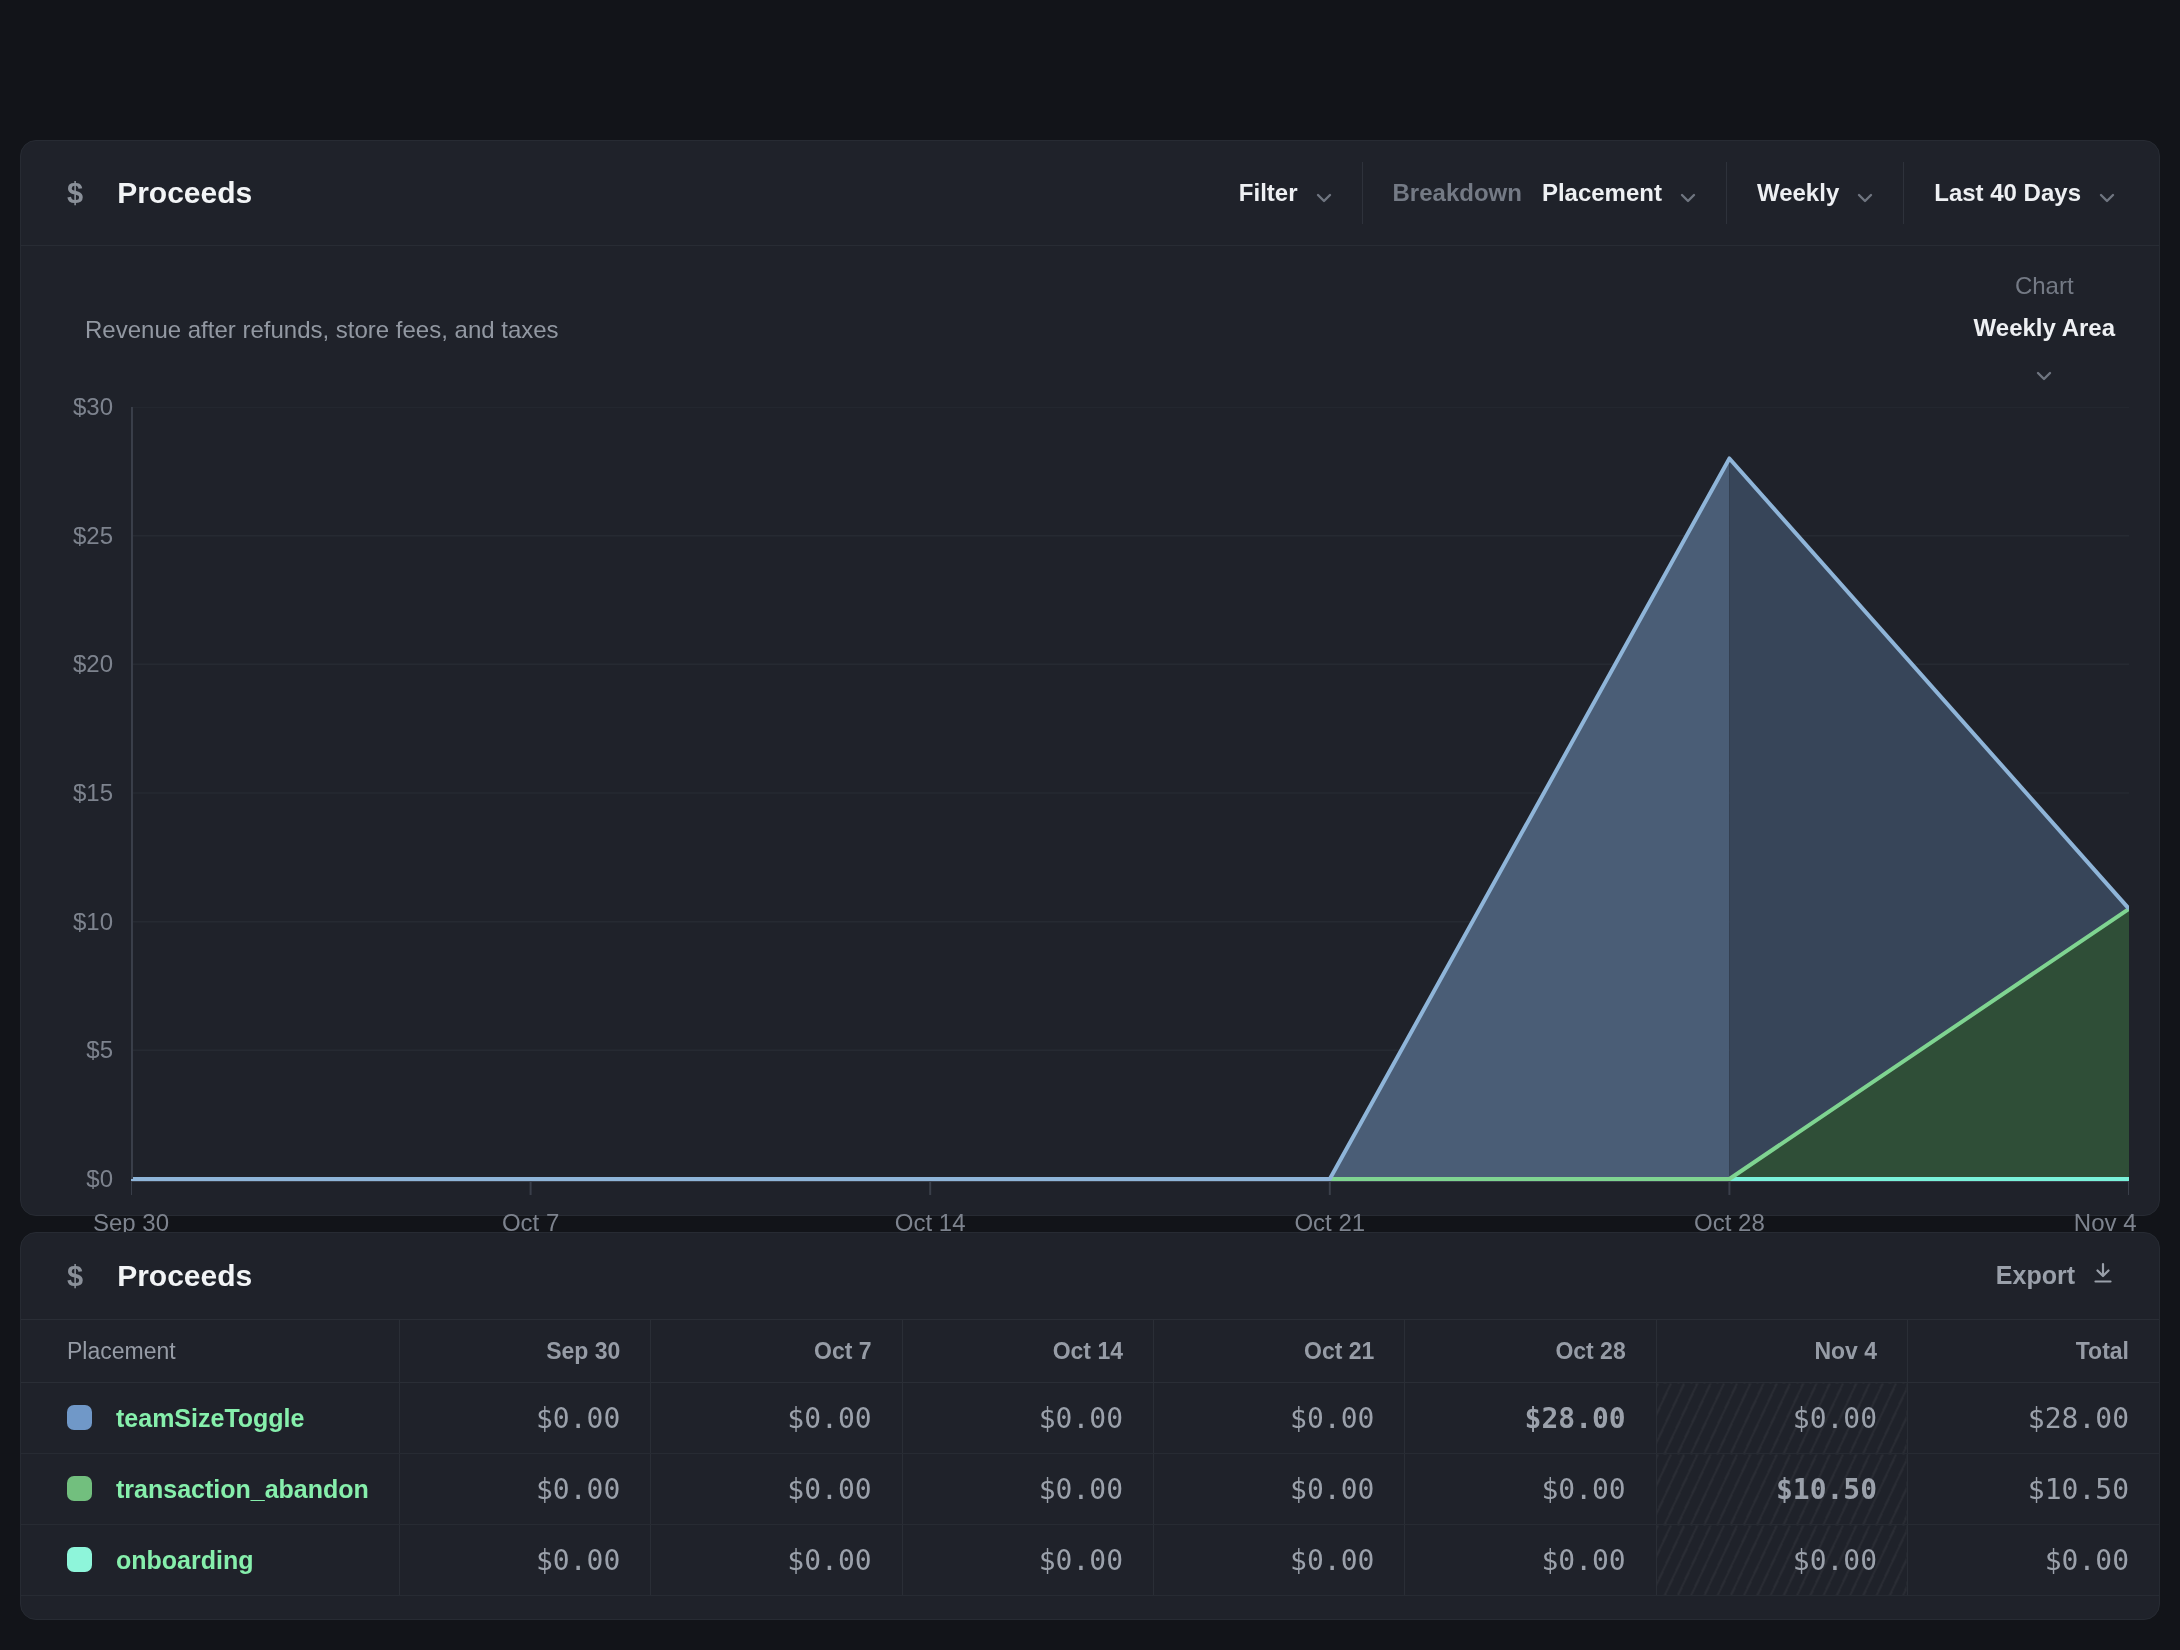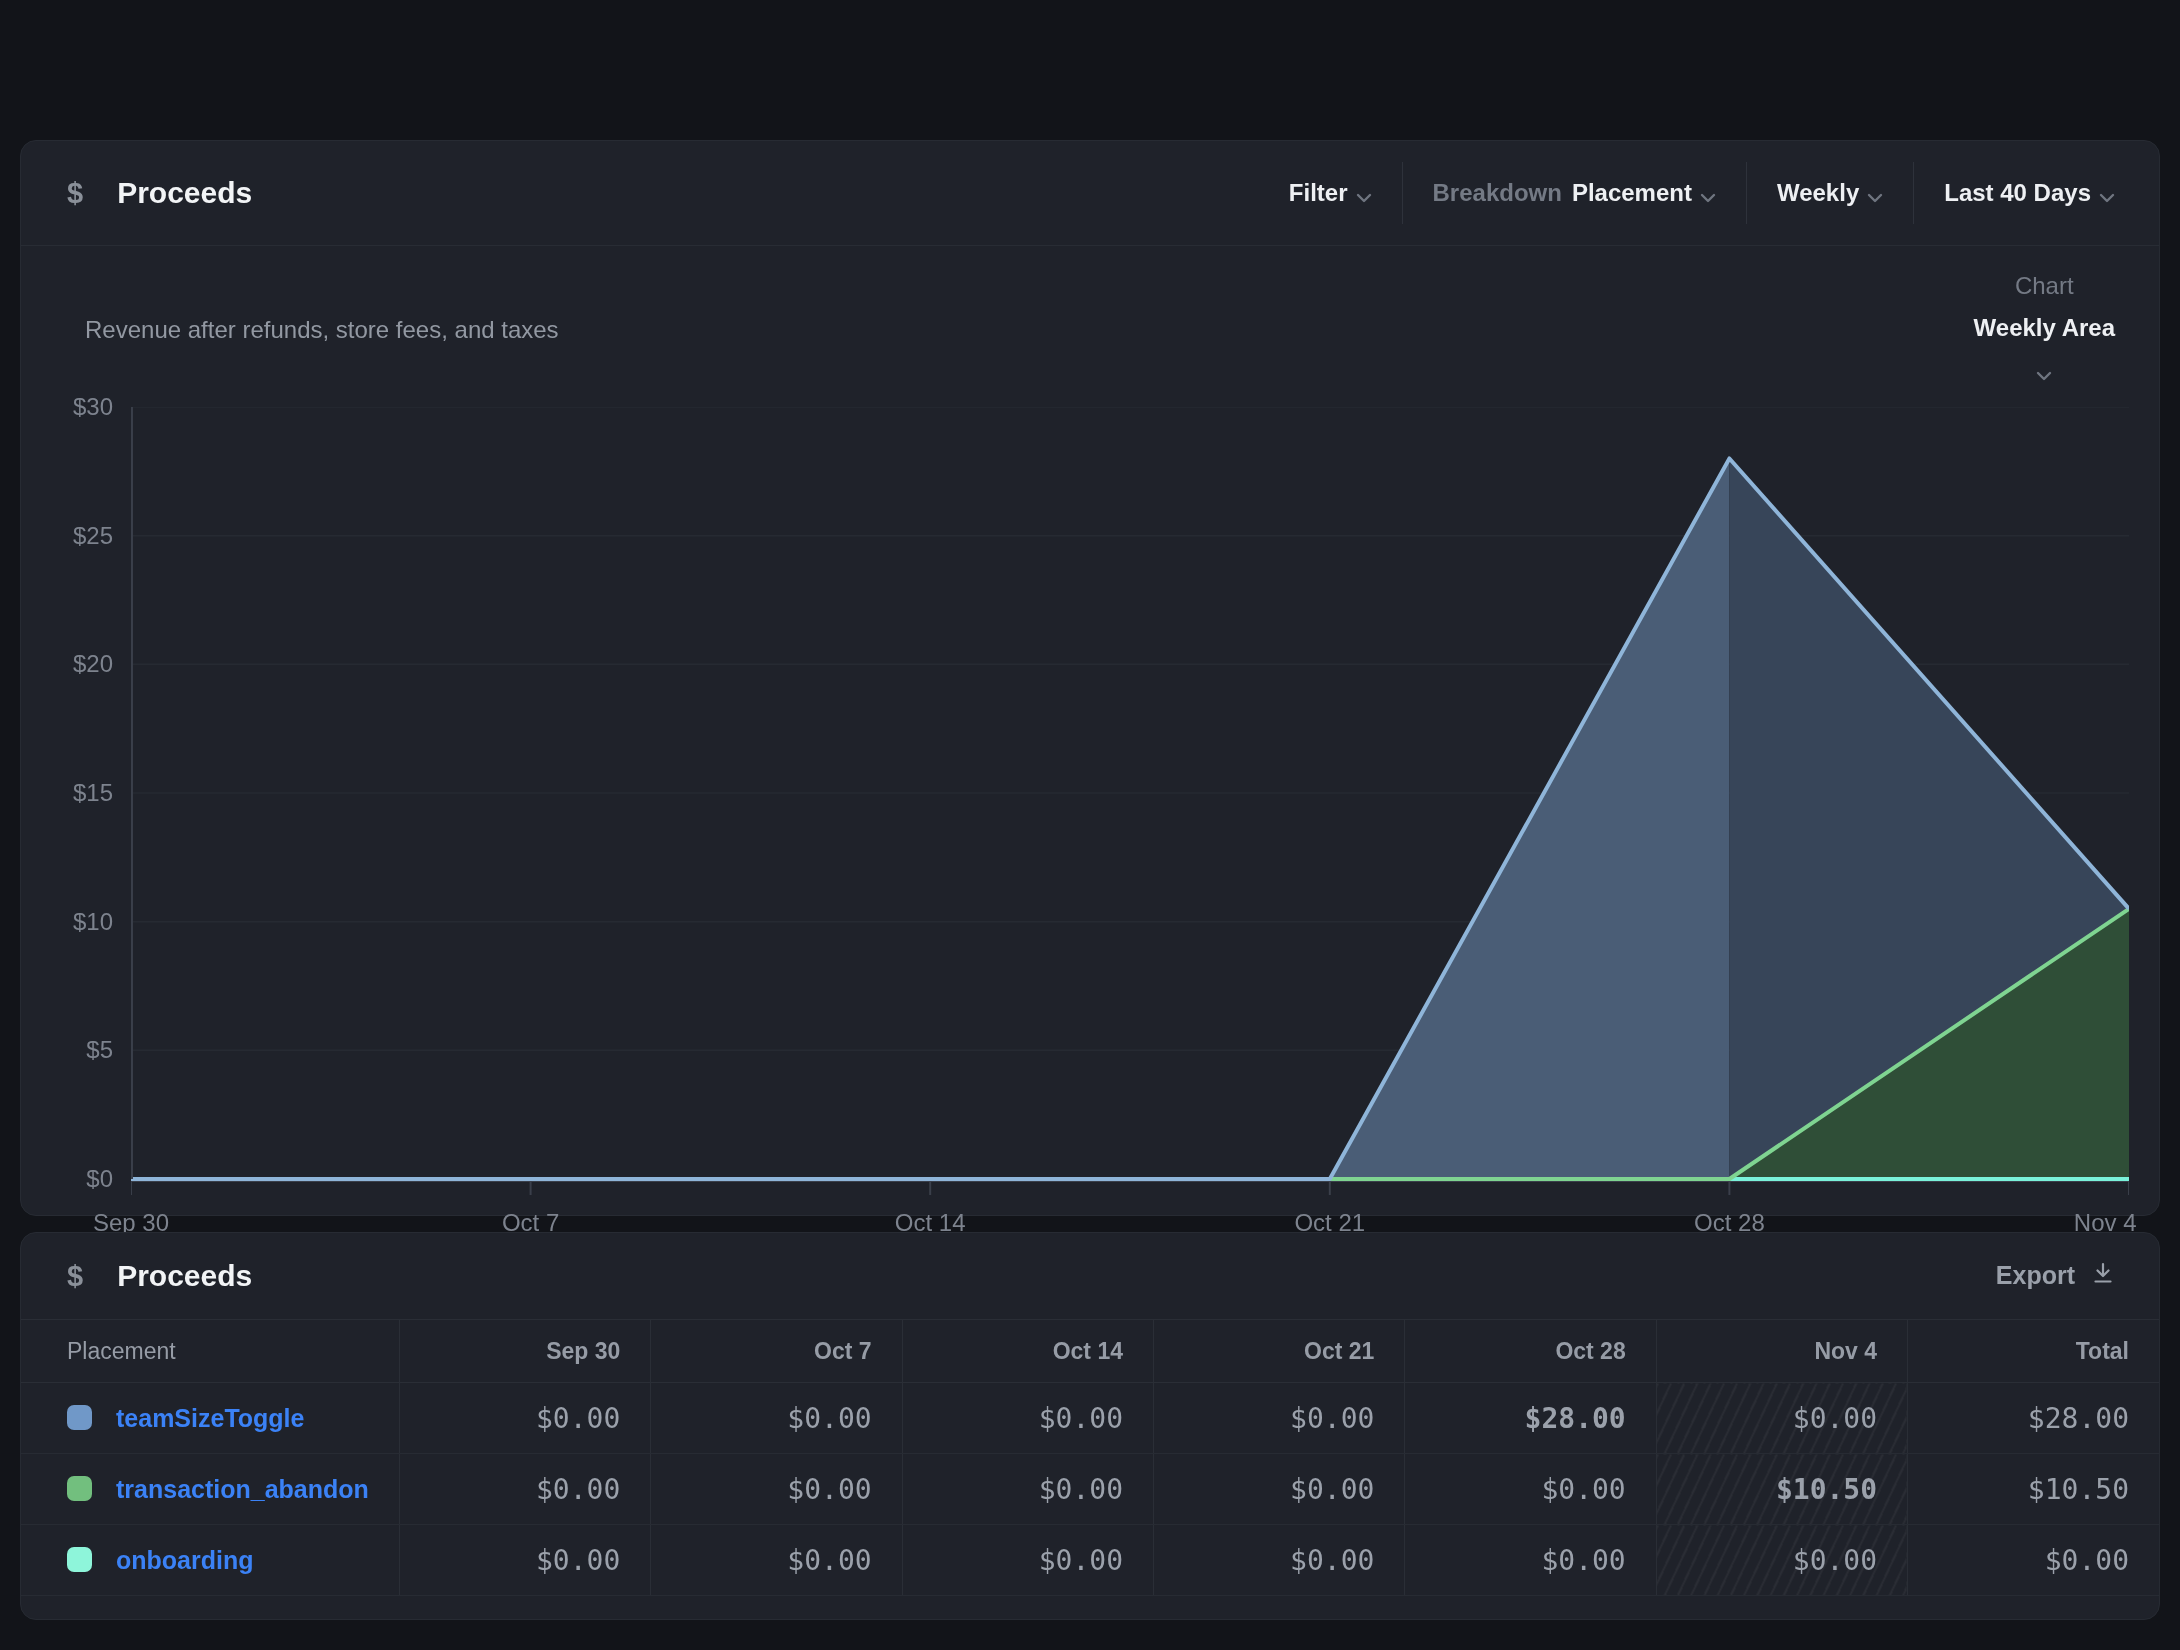--- a/index.html
+++ b/index.html
@@ -19,21 +19,21 @@
   .panel.table{top:1232px;height:388px;}
 
   .panel-header{display:flex;align-items:center;justify-content:space-between;
                 height:104px;padding:0 44px 0 46px;}
   .panel.chart .panel-header{border-bottom:1px solid #282c34;}
   .ph-left{display:flex;align-items:center;gap:34px;}
   .dollar{color:#8a9099;font-size:29px;font-weight:600;}
   .ph-title{font-size:30px;font-weight:650;color:#f2f4f6;}
 
   .controls{display:flex;align-items:center;gap:0;}
-  .ctrl{display:flex;align-items:center;gap:8px;font-size:24px;font-weight:600;
+  .ctrl{display:flex;align-items:center;gap:18px;font-size:24px;font-weight:600;
         color:#eef0f3;padding:0 30px;cursor:pointer;white-space:nowrap;}
   .ctrl .muted{color:#747a85;font-weight:550;margin-right:2px;}
   .sep{width:1px;height:62px;background:#2e323b;}
   .chev{display:inline-block;margin-top:3px;}
 
   
   .chart-sub{display:flex;align-items:center;justify-content:space-between;
              padding:26px 44px 0 64px;}
   .subtitle{font-size:24px;color:#9298a2;}
   .chart-type{display:flex;align-items:center;gap:14px;font-size:24px;cursor:pointer;flex-direction:column;}
@@ -59,21 +59,21 @@
   table.data th{height:62px;font-size:23px;font-weight:550;color:#969ca6;
       border-top:1px solid #2a2e36;border-bottom:1px solid #2a2e36;
       text-align:right;padding:0 30px 0 0;white-space:nowrap;}
   table.data th.first{text-align:left;padding:0 0 0 46px;font-weight:500;}
   table.data th+th, table.data td+td{border-left:1px solid #2a2e36;}
   table.data td{height:70px;font-size:28px;text-align:right;padding:0 30px 0 0;
       color:#9ba1ab;font-family:"DejaVu Sans Mono",monospace;
       border-bottom:1px solid #272b33;white-space:nowrap;}
   table.data tr:last-child td{border-bottom:1px solid #272b33;}
   table.data td.first{font-family:"Liberation Sans",sans-serif;text-align:left;
-      padding:0 0 0 46px;color:#3b82f6;font-size:25px;font-weight:550;}
+      padding:0 0 0 46px;color:#86efac;font-size:25px;font-weight:550;}
   .swatch{display:inline-block;width:25px;height:25px;border-radius:7px;
           vertical-align:-3px;margin-right:24px;}
   td.bold{color:#ffffff;font-weight:700;}
   td.hatch{background-image:repeating-linear-gradient(115deg,
       rgba(255,255,255,0.05) 0px,rgba(255,255,255,0.05) 2px,
       transparent 2px,transparent 12px);}
 </style>
 </head>
 <body>
 

